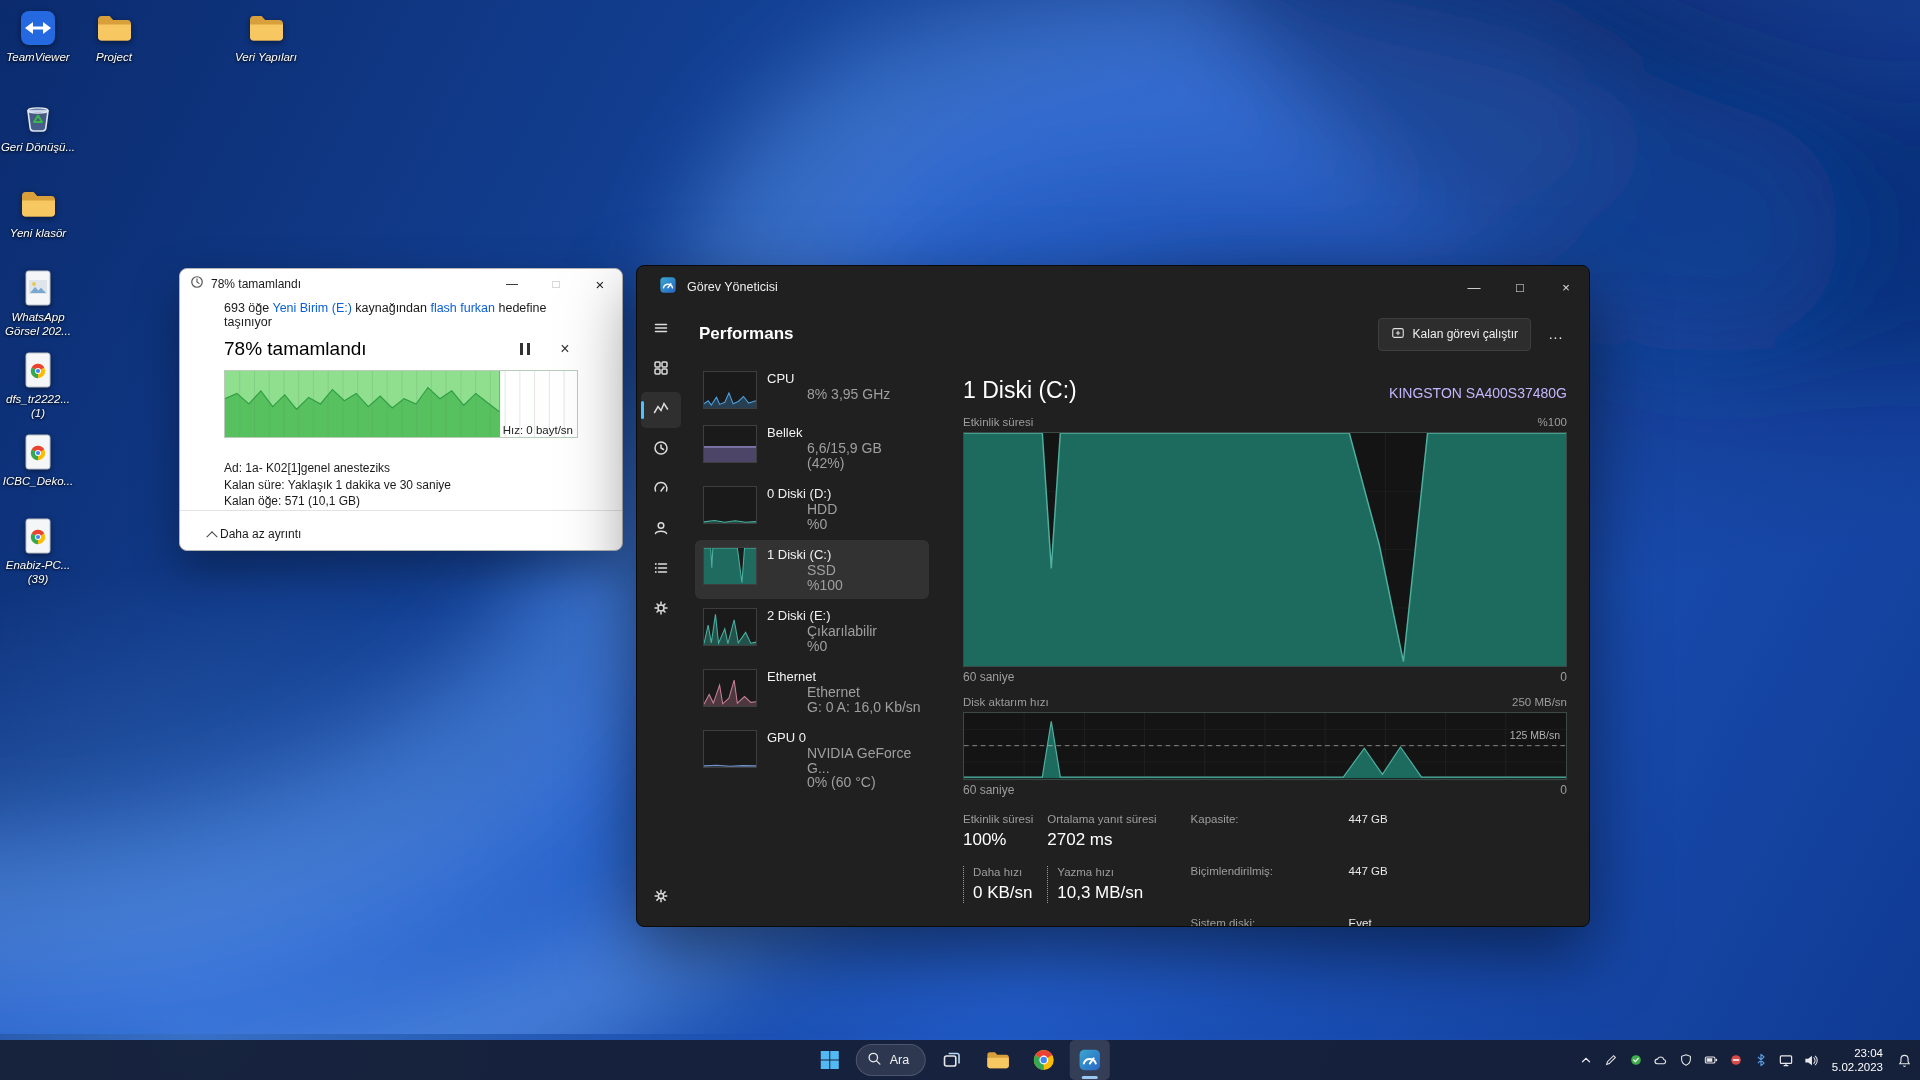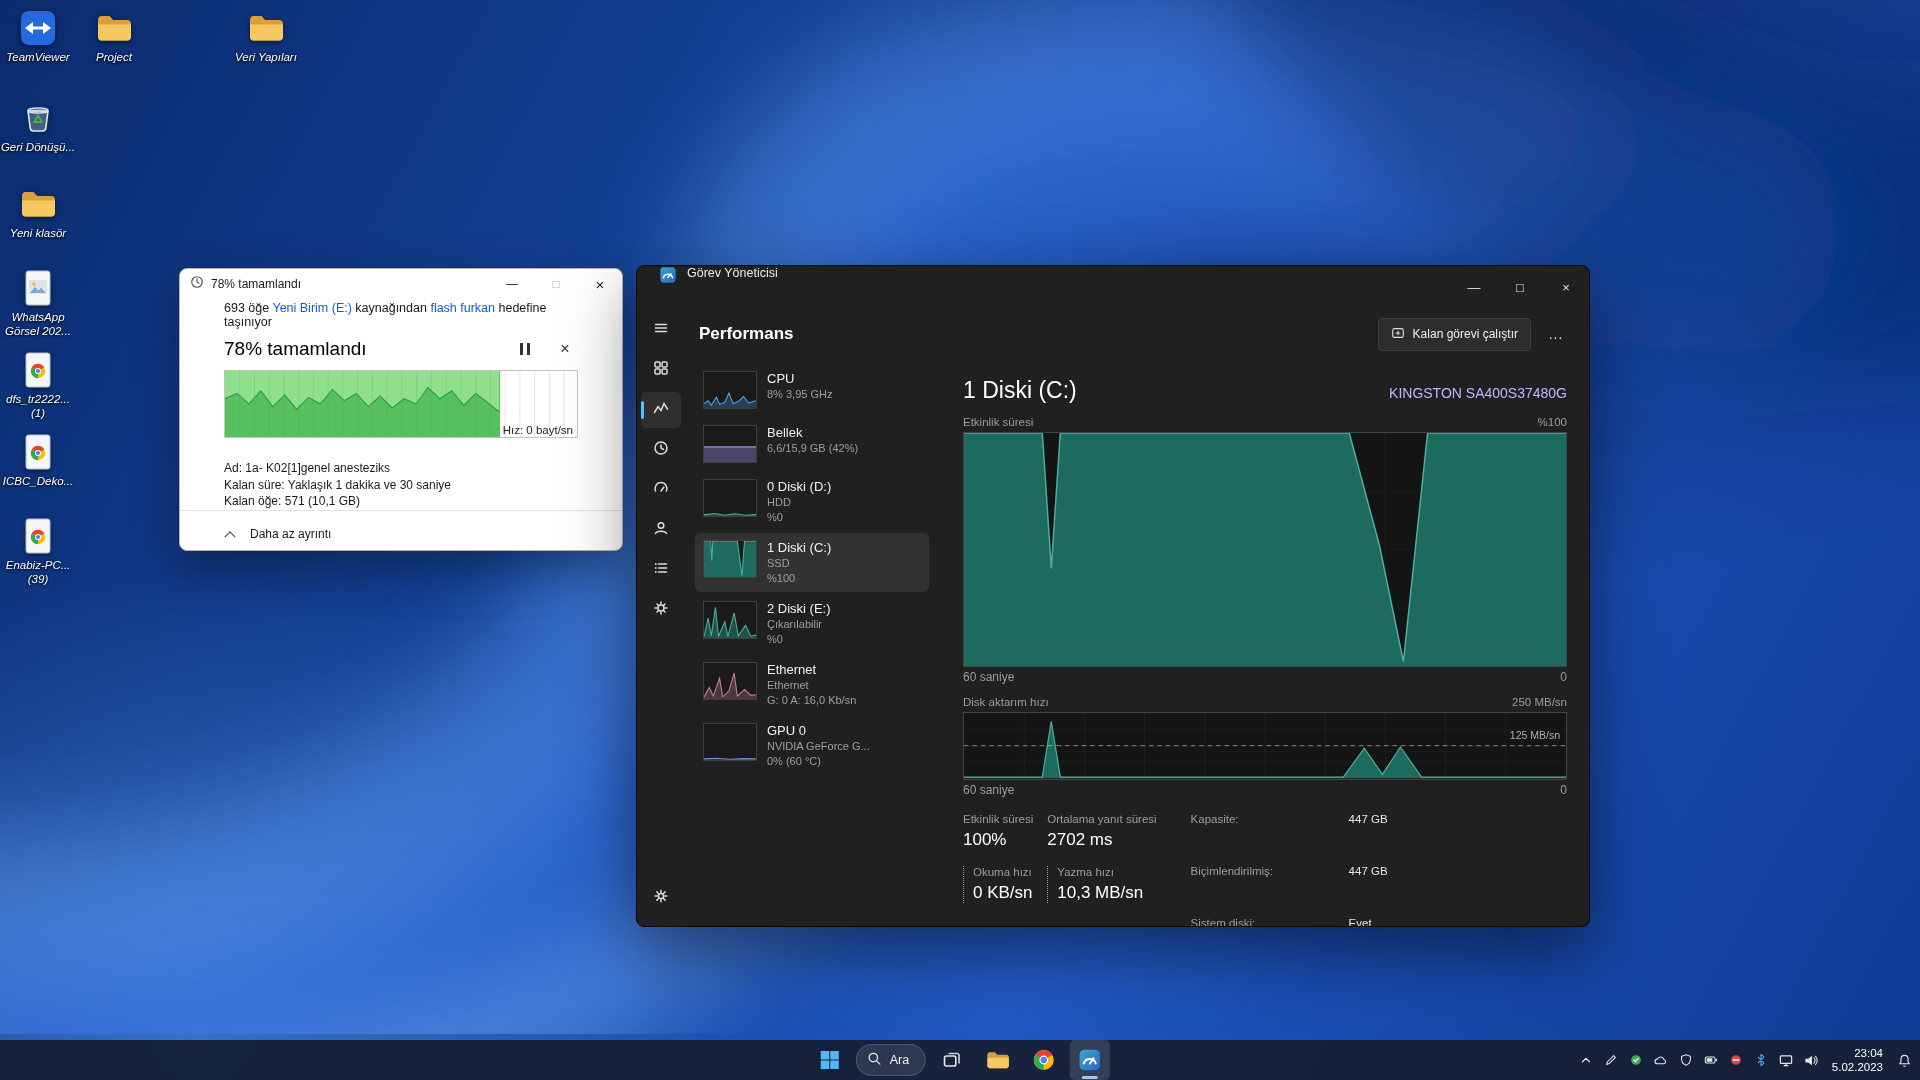--- a/index.html
+++ b/index.html
@@ -32,27 +32,27 @@
   .cd-progress-row{display:flex;align-items:center;margin-top:9px;}
   .cd-progress-text{font-size:19px;color:#000;}
   .cd-act{display:flex;align-items:center;justify-content:center;width:26px;height:22px;}
   .cd-pause{margin-left:auto;margin-right:14px;}
   .pbar{width:3px;height:12px;background:#333;display:inline-block;margin:0 2px;}
   .cd-cancel{font-size:16px;color:#333;}
   .cd-chart{position:relative;margin-top:10px;height:68px;border:1px solid #b9ccb9;background:#fff;}
   .cd-chart svg{display:block;}
   .cd-speed{position:absolute;right:4px;bottom:1px;font-size:11.5px;color:#222;}
   .cd-details{margin-top:22px;font-size:12px;color:#1a1a1a;line-height:16.5px;}
-  .cd-footer{border-top:1px solid #e2e2e2;height:48px;display:flex;align-items:center;padding-left:46px;gap:16px;flex:0 0 auto;}
+  .cd-footer{border-top:1px solid #e2e2e2;height:48px;display:flex;align-items:center;padding-left:28px;gap:4px;flex:0 0 auto;}
   .cd-chevron{width:8px;height:8px;border-left:1.6px solid #444;border-top:1.6px solid #444;transform:rotate(45deg) translate(2px,2px);}
   .cd-footer-label{font-size:12px;color:#1a1a1a;}
   
   .tm{position:absolute;left:636px;top:265px;width:954px;height:662px;background:#202020;border-radius:8px;
     border:1px solid #0a0a0a;box-shadow:0 25px 70px rgba(0,0,0,.5);z-index:6;display:flex;flex-direction:column;overflow:hidden;color:#fff;}
-  .tm-titlebar{height:42px;display:flex;align-items:flex-start;padding-left:22px;flex:0 0 auto;}
+  .tm-titlebar{height:42px;display:flex;align-items:center;padding-left:22px;flex:0 0 auto;}
   .tm-title{font-size:12.5px;color:#ececec;margin-left:10px;}
   .tm-controls{margin-left:auto;display:flex;height:100%;}
   .tm-ctrl{width:46px;display:flex;align-items:center;justify-content:center;color:#e0e0e0;font-size:13px;}
   .tm-body{flex:1;display:flex;min-height:0;}
   .tm-rail{width:48px;display:flex;flex-direction:column;align-items:center;padding:2px 0 8px;flex:0 0 auto;}
   .rail-item{width:40px;height:36px;border-radius:5px;display:flex;align-items:center;justify-content:center;margin:2px 0;position:relative;}
   .rail-item.selected{background:#2f2f2f;}
   .rail-item.selected::before{content:"";position:absolute;left:0;top:9px;width:3px;height:18px;border-radius:2px;background:#4cc2ff;}
   .rail-spacer{flex:1;}
   .tm-content{flex:1;display:flex;flex-direction:column;min-width:0;}
@@ -61,21 +61,21 @@
   .tm-actions{margin-left:auto;display:flex;align-items:center;gap:10px;}
   .tm-runtask{display:flex;align-items:center;gap:8px;background:#2d2d2d;border:1px solid #3e3e3e;border-radius:4px;padding:7px 12px;font-size:12px;color:#f0f0f0;}
   .tm-ellipsis{width:30px;text-align:center;font-size:14px;color:#e6e6e6;letter-spacing:1px;}
   .tm-main{flex:1;display:flex;min-height:0;}
   .tm-list{width:250px;flex:0 0 auto;padding:4px 6px 8px 10px;display:flex;flex-direction:column;gap:2px;}
   .perf-item{display:flex;gap:10px;padding:7px 8px;border-radius:6px;align-items:flex-start;}
   .perf-item.selected{background:#323232;}
   .perf-thumb{width:54px;height:38px;background:#1a1a1a;border:1px solid #3e3e3e;flex:0 0 auto;}
   .perf-thumb svg{display:block;}
   .perf-name{font-size:13px;color:#f2f2f2;line-height:16px;}
-  .perf-sub{font-size:11px;color:#9f9f9f;line-height:14.5px;}
+  .perf-sub{font-size:14px;color:#9f9f9f;line-height:14.5px;margin-left:40px;}
   .tm-detail{flex:1;padding:2px 22px 0 28px;display:flex;flex-direction:column;min-width:0;}
   .tm-detail-titlerow{display:flex;align-items:baseline;justify-content:space-between;margin-top:2px;}
   .tm-detail-title{font-size:23px;font-weight:400;color:#fff;}
   .tm-device{font-size:14px;color:#c4b5fd;margin-top:21px;}
   .chart-labels{display:flex;justify-content:space-between;font-size:11.5px;color:#9d9d9d;margin-top:12px;margin-bottom:4px;}
   .chart-axis{display:flex;justify-content:space-between;font-size:12px;color:#9d9d9d;margin-top:3px;}
   .big-chart{height:250px;position:relative;border:1px solid #3c4a47;background:#141414;}
   .small-chart{height:70px;position:relative;border:1px solid #3c4a47;background:#141414;}
   .big-chart svg,.small-chart svg{display:block;}
   .mid-label{position:absolute;right:6px;top:calc(50% - 17px);font-size:10.5px;color:#b0b0b0;}
@@ -520,21 +520,21 @@
               <div class="stats-grid" id="tm-stats">
                   <div class="stat">
                     <div class="stat-label">Etkinlik süresi</div>
                     <div class="stat-value">100%</div>
                   </div>
                   <div class="stat">
                     <div class="stat-label">Ortalama yanıt süresi</div>
                     <div class="stat-value">2702 ms</div>
                   </div>
                   <div class="stat dotted">
-                    <div class="stat-label">Okuma hızı</div>
+                    <div class="stat-label">Daha hızı</div>
                     <div class="stat-value">0 KB/sn</div>
                   </div>
                   <div class="stat dotted">
                     <div class="stat-label">Yazma hızı</div>
                     <div class="stat-value">10,3 MB/sn</div>
                   </div>
                 </div>
               <div class="tm-kv" id="tm-details">
                   <div class="kv-label">Kapasite:</div>
                   <div class="kv-value">447 GB</div>

